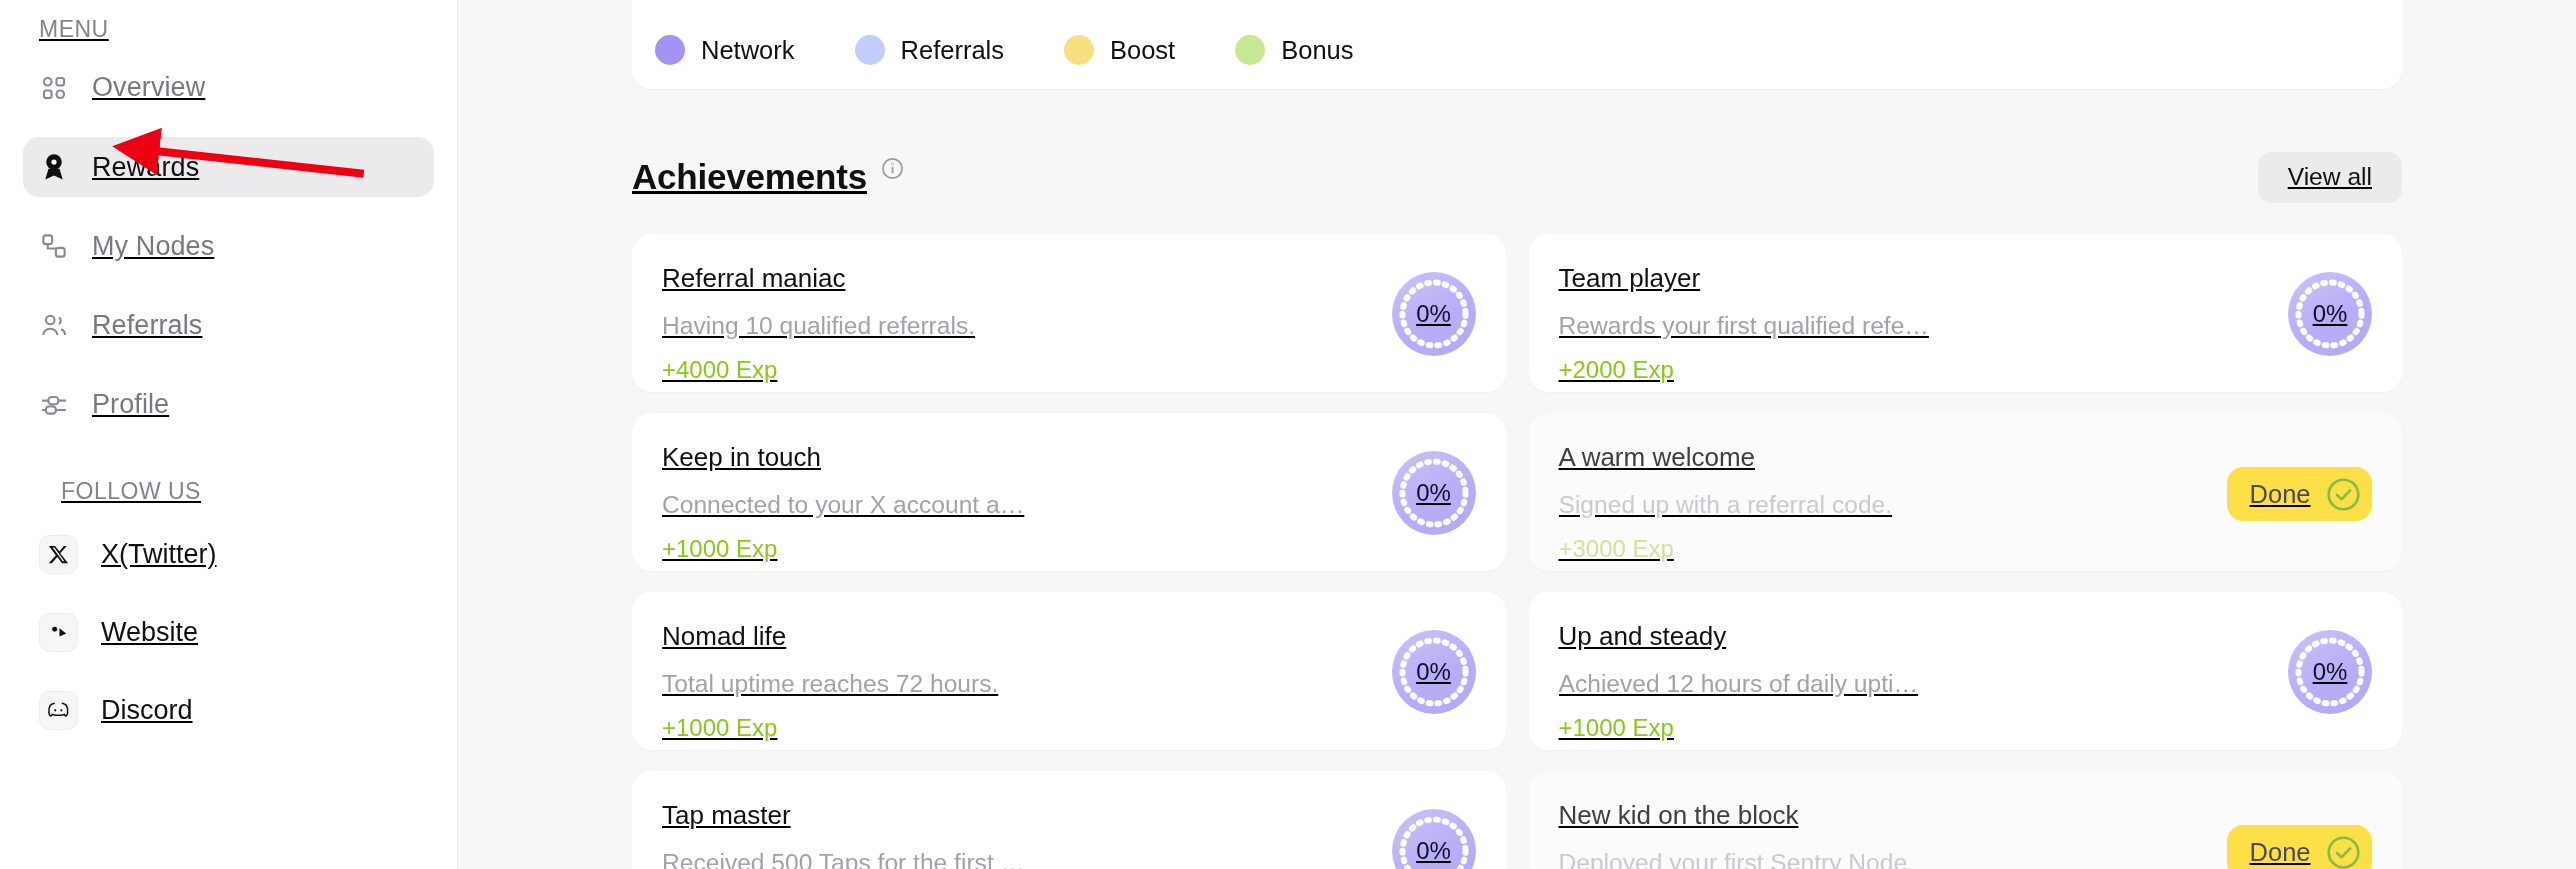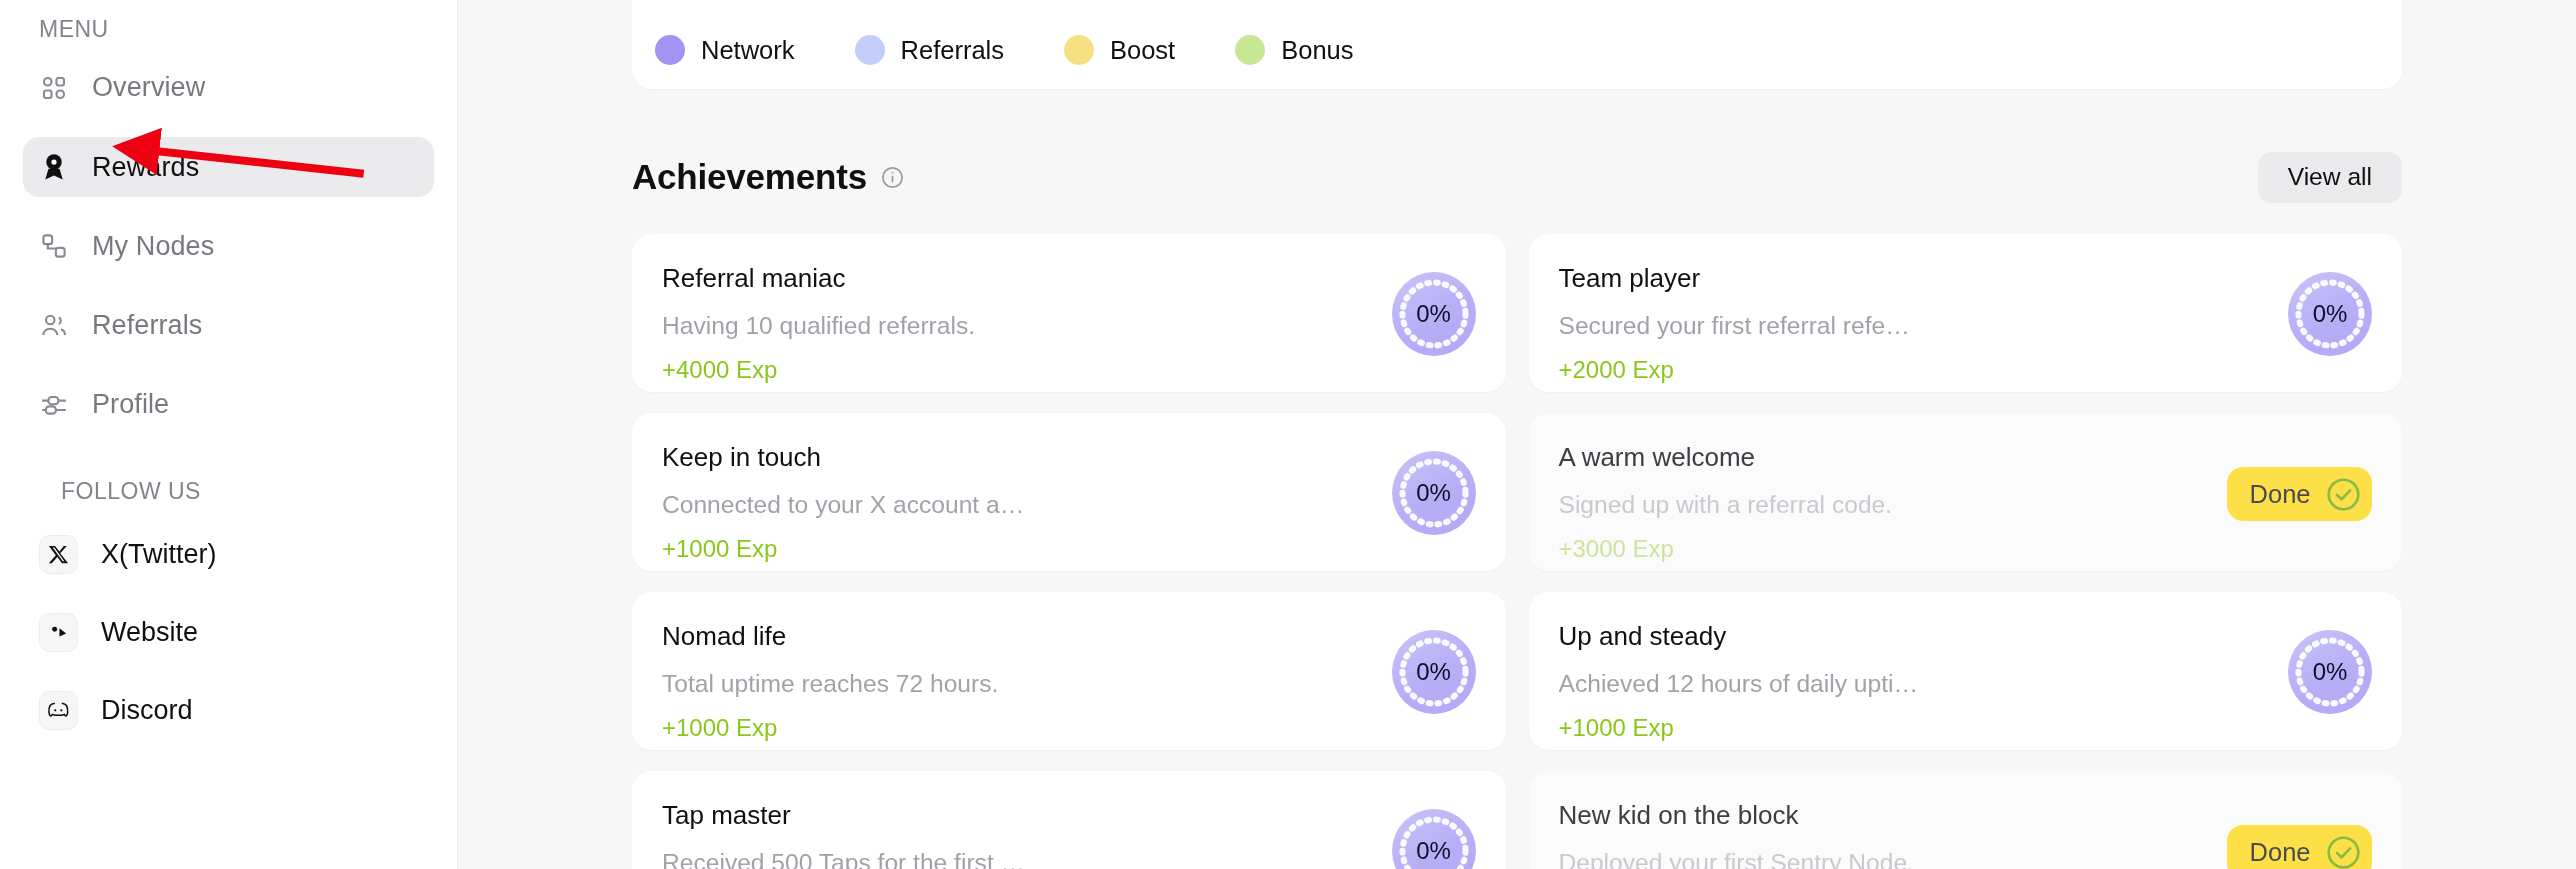--- a/index.html
+++ b/index.html
@@ -2,21 +2,21 @@
 <html style="font-size:14px"><head>
 <meta charset="utf-8">
 <style>
   * { box-sizing: border-box; margin: 0; padding: 0; }
   html, body {
     width: 2576px; height: 869px;
     font-family: "Liberation Sans", sans-serif;
     background: #f7f7f8;
     overflow: hidden;
   }
-  .app { display: flex; width: 2496px; height: 869px; position: relative; }
+  .app { display: flex; width: 2496px; height: 869px; position: relative; text-decoration: underline; }
 
   
   .sidebar {
     width: 458px; height: 869px;
     background: #ffffff;
     border-right: 0.9px solid #ececee;
     flex: 0 0 458px;
     position: relative;
     padding-top: 5.3px;
   }
@@ -99,21 +99,21 @@
   .legend-item { display: flex; align-items: center; gap: 16px; margin-right: 60px; }
   .legend-dot { width: 30px; height: 30px; border-radius: 50%; flex:0 0 30px; }
   .legend-text { font-size: 25.5px; color: #101012; }
 
   
   .sec-head {
     display: flex; align-items: center; justify-content: space-between;
     margin-top: 61px;
     height: 54px;
   }
-  .sec-title-wrap { display: flex; align-items: center; gap: 14px; }
+  .sec-title-wrap { display: flex; gap: 14px; }
   .sec-title { font-size: 35px; color: #101012; font-weight: 600; letter-spacing: -0.2px; }
   .info-ico { width: 23px; height: 23px; }
   .viewall-btn {
     background: #ebebed;
     border: none;
     border-radius: 14px;
     height: 51px;
     padding: 0 30px;
     font-size: 24.6px;
     color: #101012;
@@ -341,21 +341,21 @@
                   <circle cx="48" cy="48" r="36" fill="none" stroke="#ffffff" stroke-width="7" stroke-linecap="round" stroke-dasharray="2 8.1" opacity="0.92"></circle>
                 </svg>
             </span>
             <span class="ring-pct">0%</span>
           </div>
         </div>
 
         <div class="ach-card">
           <div class="ach-left">
             <span class="ach-title">Team player</span>
-            <span class="ach-desc">Secured your first referral refe…</span>
+            <span class="ach-desc">Rewards your first qualified refe…</span>
             <span class="ach-exp">+2000 Exp</span>
           </div>
           <div class="ring">
             <span class="dots">
               <svg width="84" height="84" viewBox="0 0 96 96">
                   <circle cx="48" cy="48" r="36" fill="none" stroke="#ffffff" stroke-width="7" stroke-linecap="round" stroke-dasharray="2 8.1" opacity="0.92"></circle>
                 </svg>
             </span>
             <span class="ring-pct">0%</span>
           </div>

